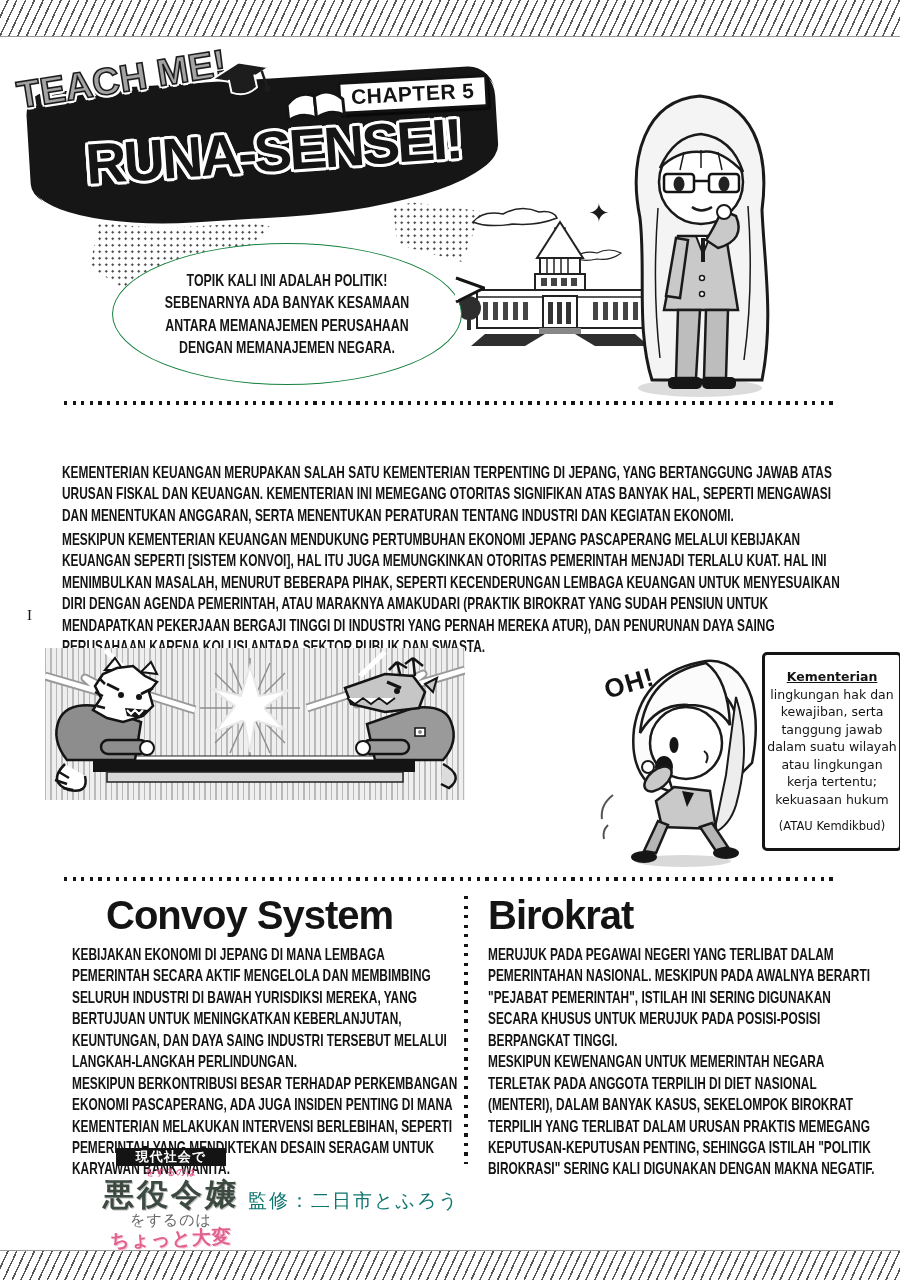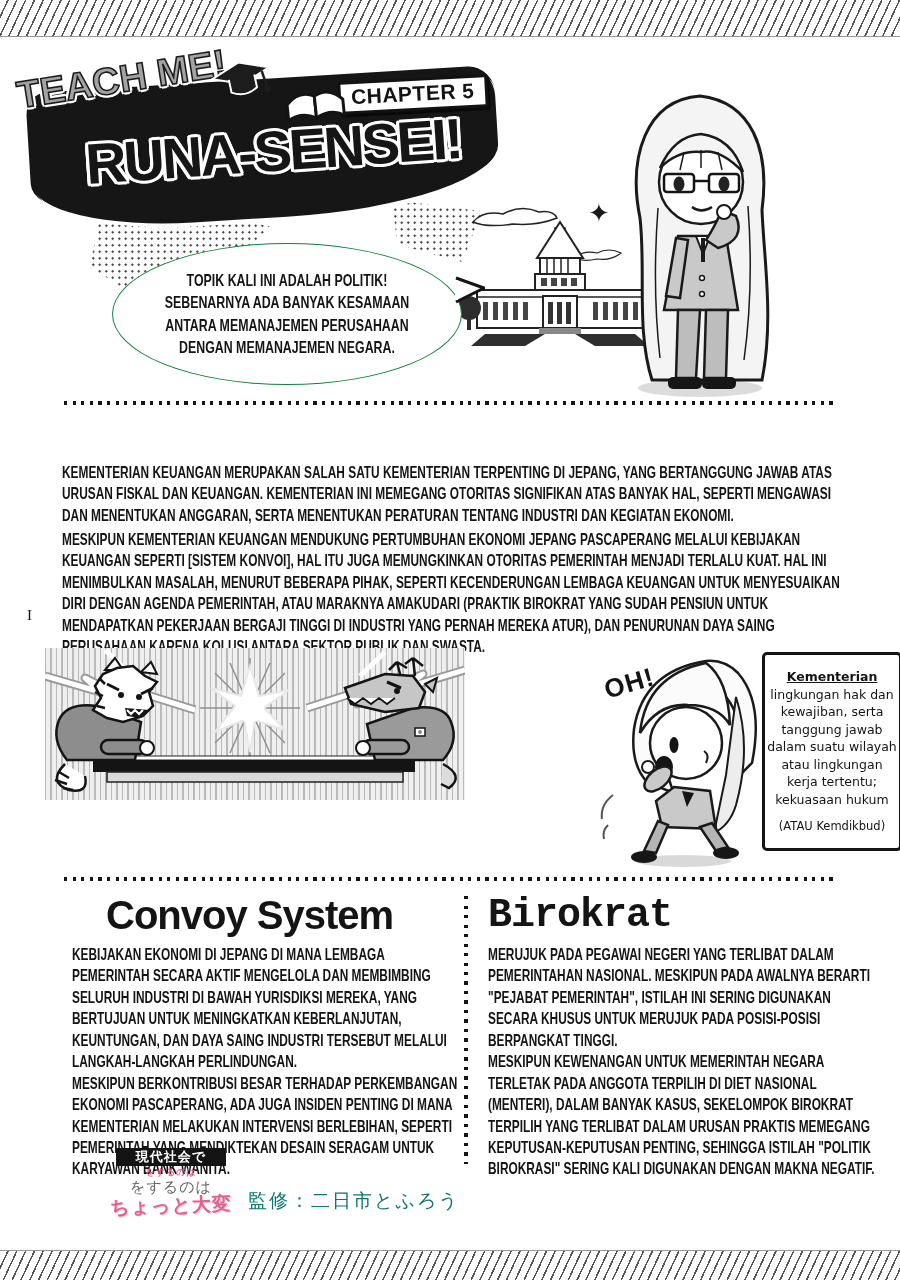--- a/index.html
+++ b/index.html
@@ -54,21 +54,21 @@
            background:repeating-linear-gradient(90deg,#151515 0 3.2px,transparent 3.2px 8.6px);}
   .dotline.d1{left:64px;top:401px;width:774px;}
   .dotline.d2{left:64px;top:877px;width:774px;}
   .dotline-v{position:absolute;width:4px;left:464px;top:896px;height:268px;
            background:repeating-linear-gradient(180deg,#151515 0 3.2px,transparent 3.2px 9.5px);}
 
   
   .h-big{position:absolute;left:62px;top:406px;font-size:49px;font-weight:bold;letter-spacing:-1.5px;}
   .h-col{position:absolute;font-size:40px;font-weight:bold;letter-spacing:-1px;}
   .h-col.convoy{left:74px;top:893px;margin-left:32px;}
-  .h-col.birokrat{left:488px;top:893px;font-family:Liberation Mono, monospace;}
+  .h-col.birokrat{left:488px;top:893px;}
   .body-cond{position:absolute;font-weight:bold;font-size:16.5px;line-height:1.3;
              transform:scaleX(.72);transform-origin:0 0;white-space:pre-line;}
   .para1{left:62px;top:462px;width:1105px;}
   .para2{left:62px;top:529px;width:1105px;}
   .col-body{width:545px;}
   .col-body.convoy{left:72px;top:944px;}
   .col-body.birokrat{left:488px;top:944px;}
 
   
   .clash-panel{position:absolute;left:45px;top:648px;width:420px;height:152px;
@@ -328,18 +328,19 @@
   <div class="body-cond col-body convoy">KEBIJAKAN EKONOMI DI JEPANG DI MANA LEMBAGA PEMERINTAH SECARA AKTIF MENGELOLA DAN MEMBIMBING SELURUH INDUSTRI DI BAWAH YURISDIKSI MEREKA, YANG BERTUJUAN UNTUK MENINGKATKAN KEBERLANJUTAN, KEUNTUNGAN, DAN DAYA SAING INDUSTRI TERSEBUT MELALUI LANGKAH-LANGKAH PERLINDUNGAN.
 MESKIPUN BERKONTRIBUSI BESAR TERHADAP PERKEMBANGAN EKONOMI PASCAPERANG, ADA JUGA INSIDEN PENTING DI MANA KEMENTERIAN MELAKUKAN INTERVENSI BERLEBIHAN, SEPERTI PEMERINTAH YANG MENDIKTEKAN DESAIN SERAGAM UNTUK KARYAWAN BANK WANITA.</div>
 
   <div class="h-col birokrat">Birokrat</div>
   <div class="body-cond col-body birokrat">MERUJUK PADA PEGAWAI NEGERI YANG TERLIBAT DALAM PEMERINTAHAN NASIONAL. MESKIPUN PADA AWALNYA BERARTI "PEJABAT PEMERINTAH", ISTILAH INI SERING DIGUNAKAN SECARA KHUSUS UNTUK MERUJUK PADA POSISI-POSISI BERPANGKAT TINGGI.
 MESKIPUN KEWENANGAN UNTUK MEMERINTAH NEGARA TERLETAK PADA ANGGOTA TERPILIH DI DIET NASIONAL (MENTERI), DALAM BANYAK KASUS, SEKELOMPOK BIROKRAT TERPILIH YANG TERLIBAT DALAM URUSAN PRAKTIS MEMEGANG KEPUTUSAN-KEPUTUSAN PENTING, SEHINGGA ISTILAH "POLITIK BIROKRASI" SERING KALI DIGUNAKAN DENGAN MAKNA NEGATIF.</div>
 
   <div class="series-logo">
     <div><span class="sl1">現代社会で</span></div>
     <div class="sl2">をするのは</div>
+    <div class="sl3">悪役令嬢</div>
     <div class="sl4">をするのは</div>
     <div class="sl5">ちょっと大変</div>
   </div>
   <div class="credit">監修：二日市とふろう</div>
 
 </div>
 
 </body></html>

